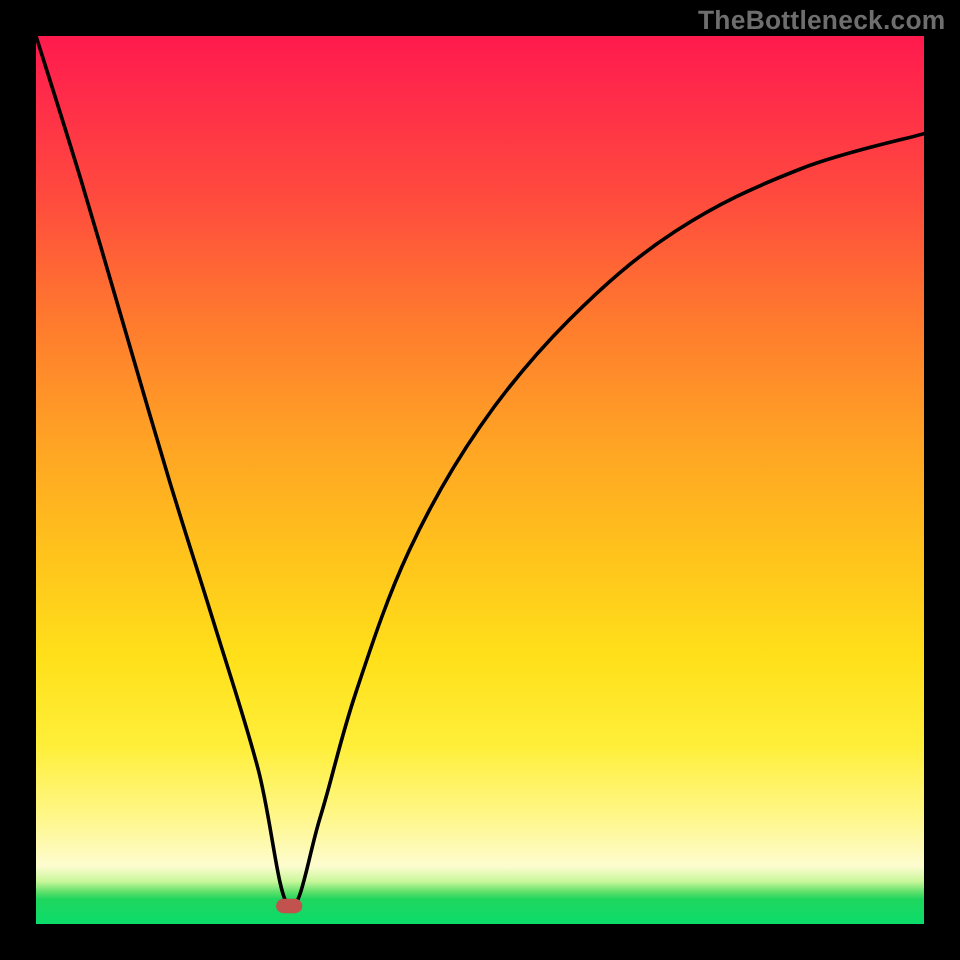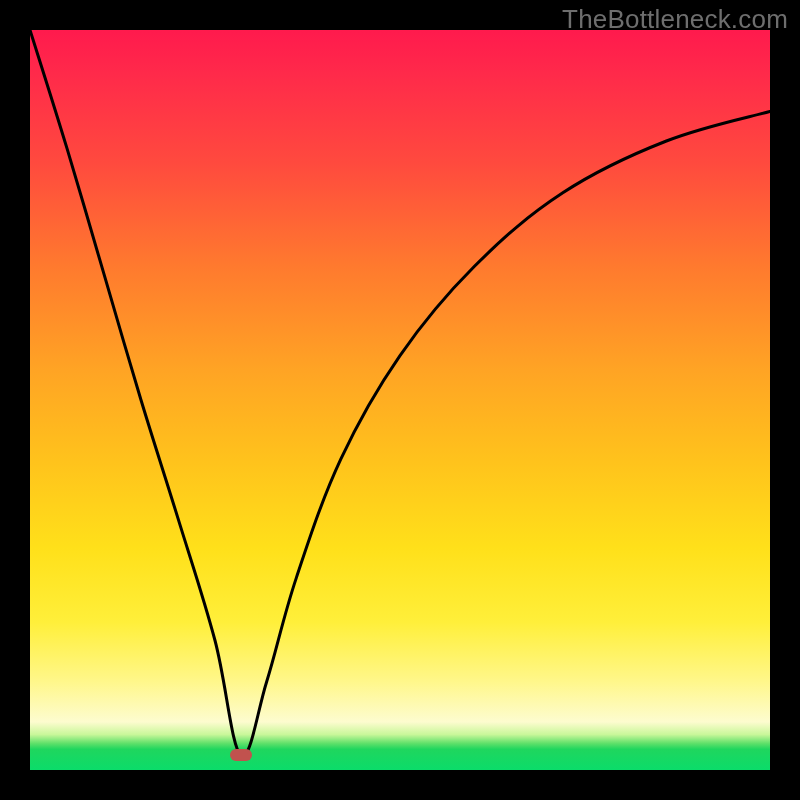--- a/index.html
+++ b/index.html
@@ -15,22 +15,22 @@
     position: relative;
     width: 800px;
     height: 800px;
     background: #000;
   }
   .watermark {
     position: absolute;
     top: 4px;
     right: 12px;
     color: #6e6e6e;
-    font-size: 26px;
-    font-weight: 400;
+    font-size: 22px;
+    font-weight: 700;
     letter-spacing: 0.2px;
     user-select: none;
   }
   .plot-area {
     position: absolute;
     left: 30px;
     top: 30px;
     width: 740px;
     height: 740px;
     

